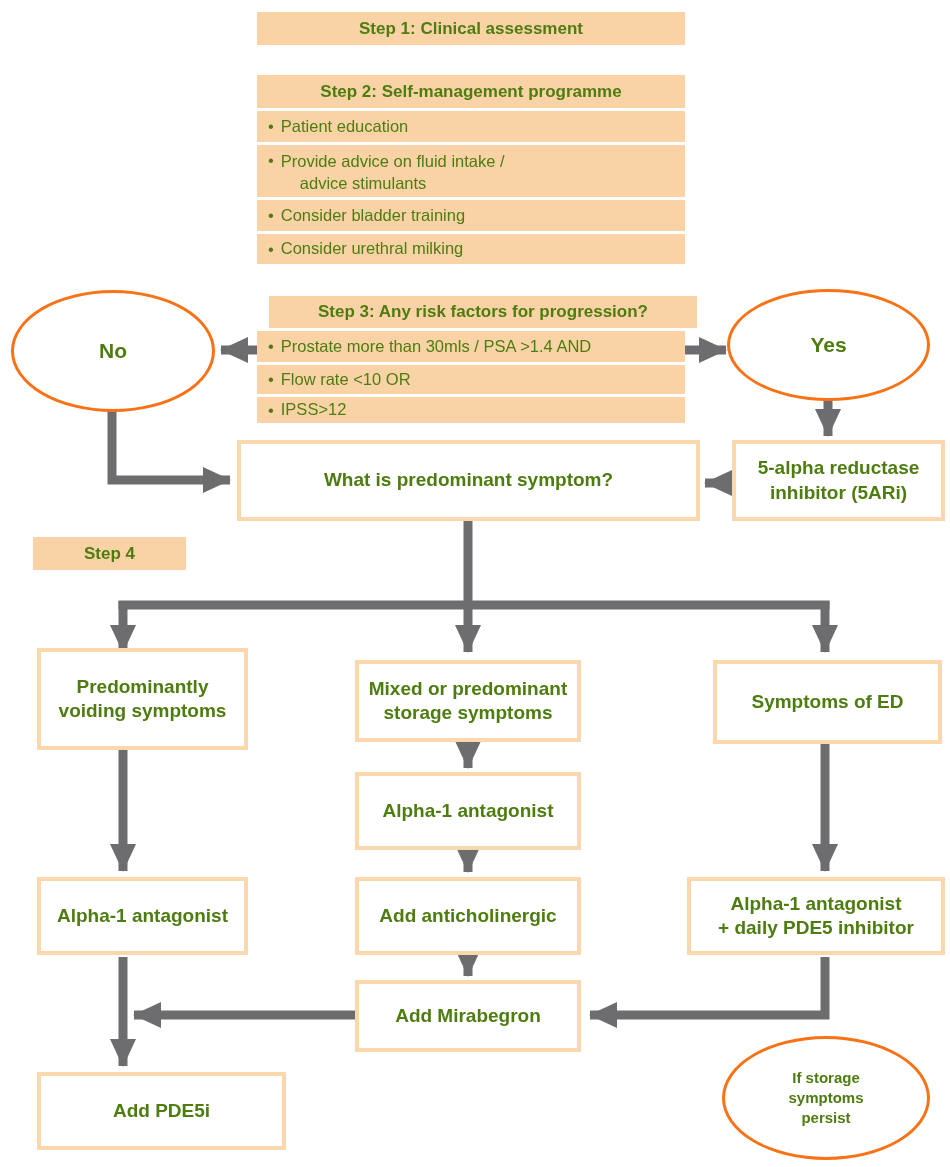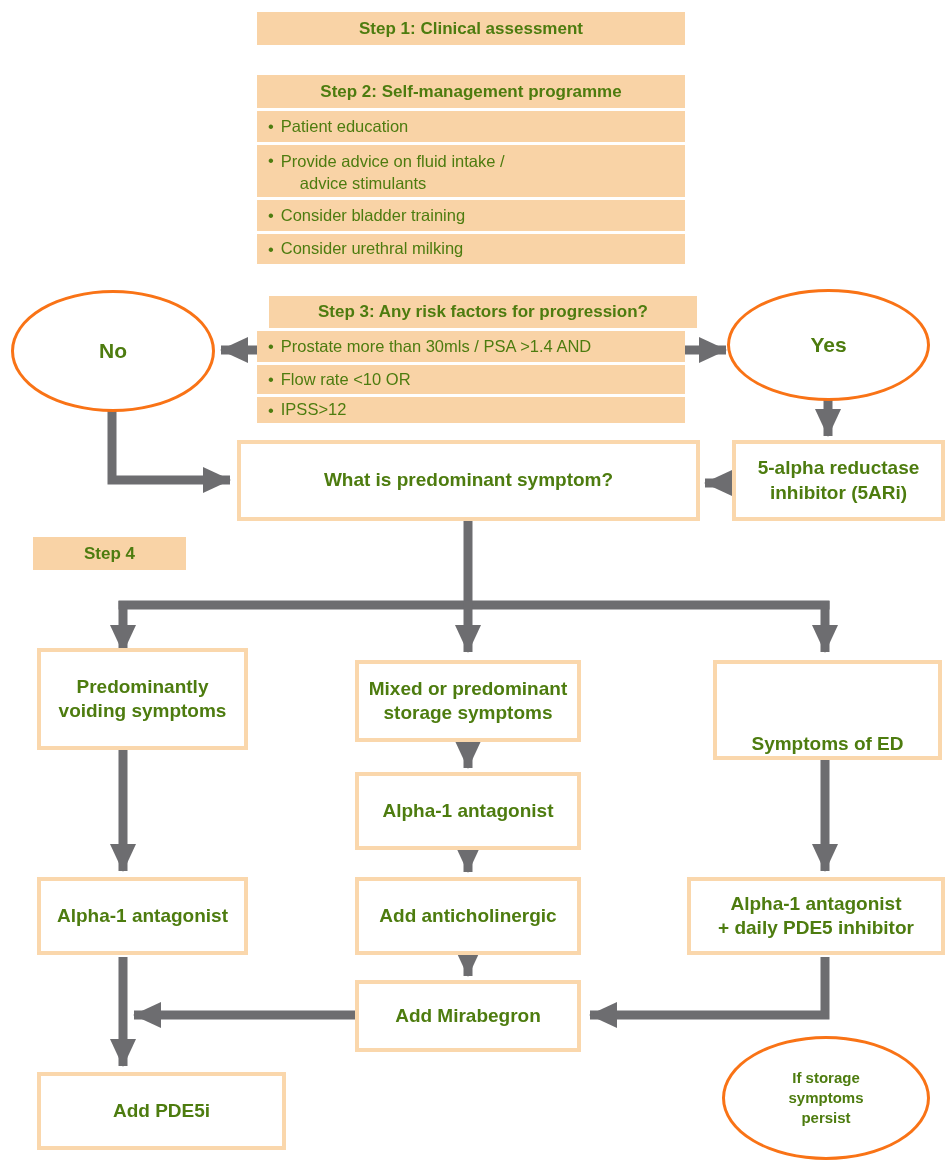--- a/index.html
+++ b/index.html
@@ -148,21 +148,21 @@
   </div>
 
   <div class="wbox" style="left:37px;top:648px;width:211px;height:102px;">
     <span class="l">Predominantly</span>
     <span class="l">voiding symptoms</span>
   </div>
   <div class="wbox" style="left:355px;top:660px;width:226px;height:82px;">
     <span class="l">Mixed or predominant</span>
     <span class="l">storage symptoms</span>
   </div>
-  <div class="wbox" style="left:713px;top:660px;width:229px;height:100px;justify-content:flex-end;">
+  <div class="wbox" style="left:713px;top:660px;width:229px;height:84px;">
     <span class="l">Symptoms of ED</span>
   </div>
 
   <div class="wbox" style="left:37px;top:877px;width:211px;height:78px;">
     <span class="l">Alpha-1 antagonist</span>
   </div>
   <div class="wbox" style="left:355px;top:772px;width:226px;height:78px;">
     <span class="l">Alpha-1 antagonist</span>
   </div>
   <div class="wbox" style="left:355px;top:877px;width:226px;height:78px;">

